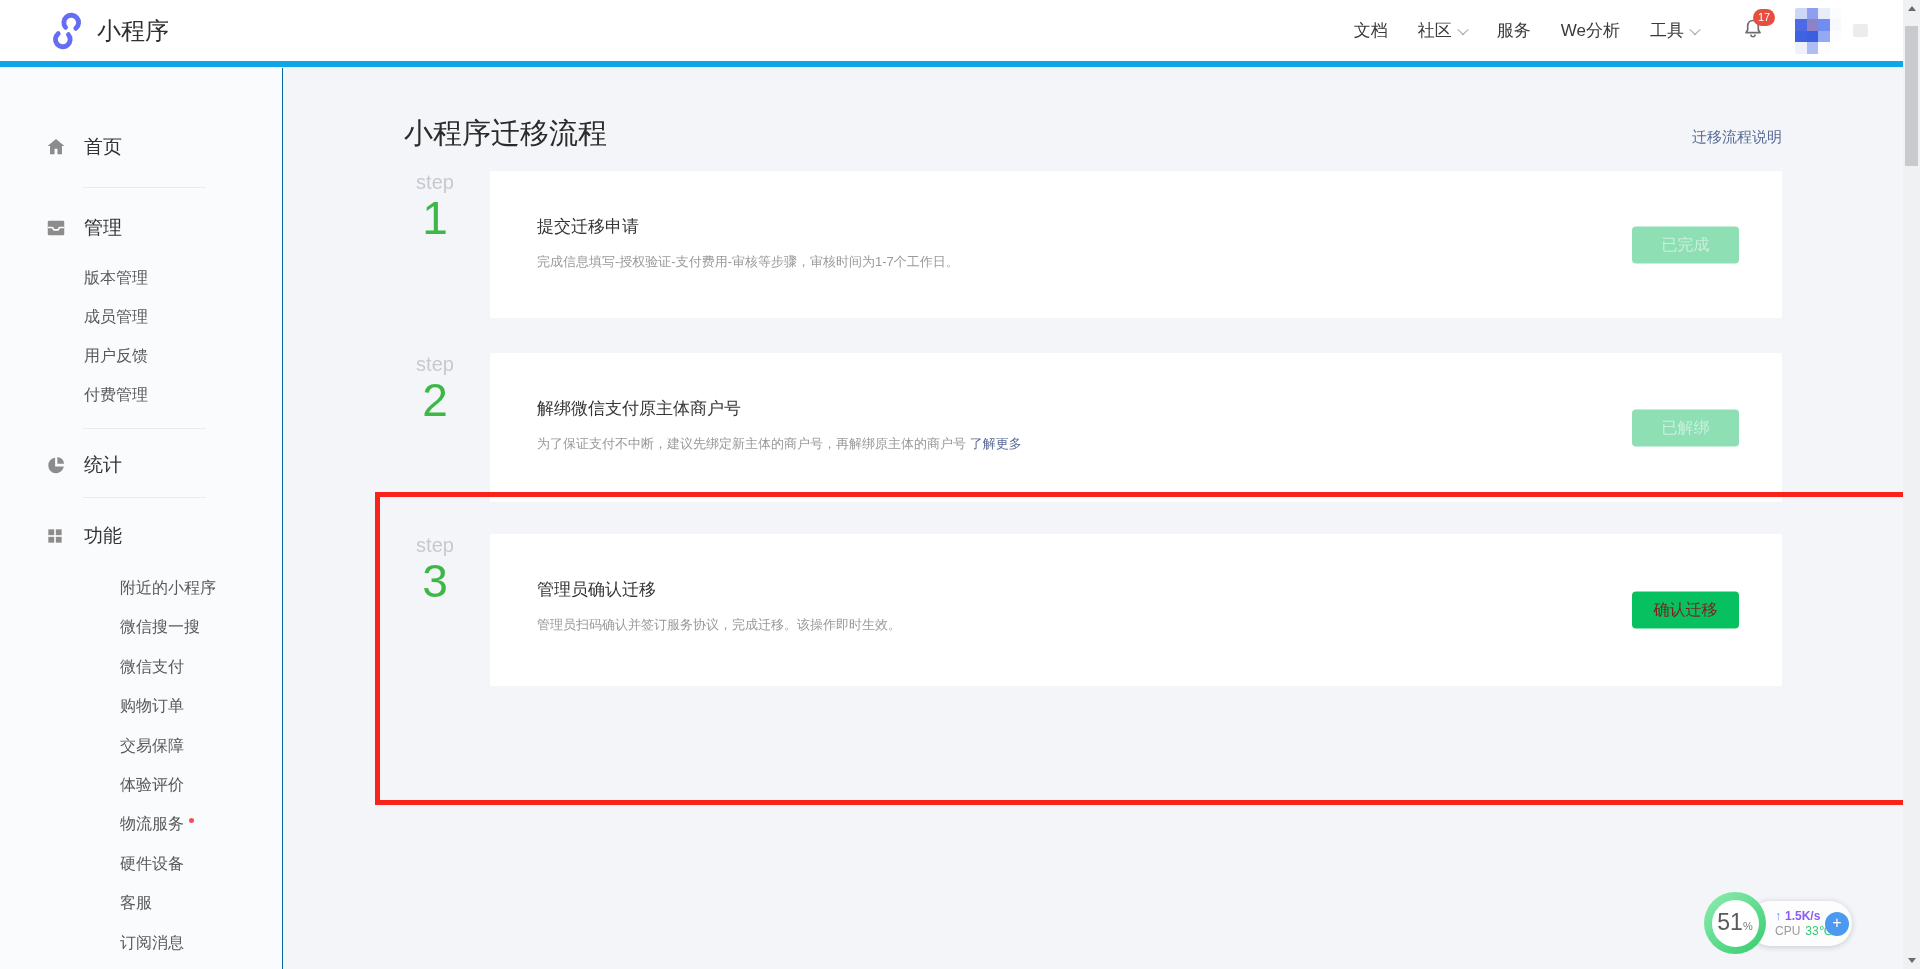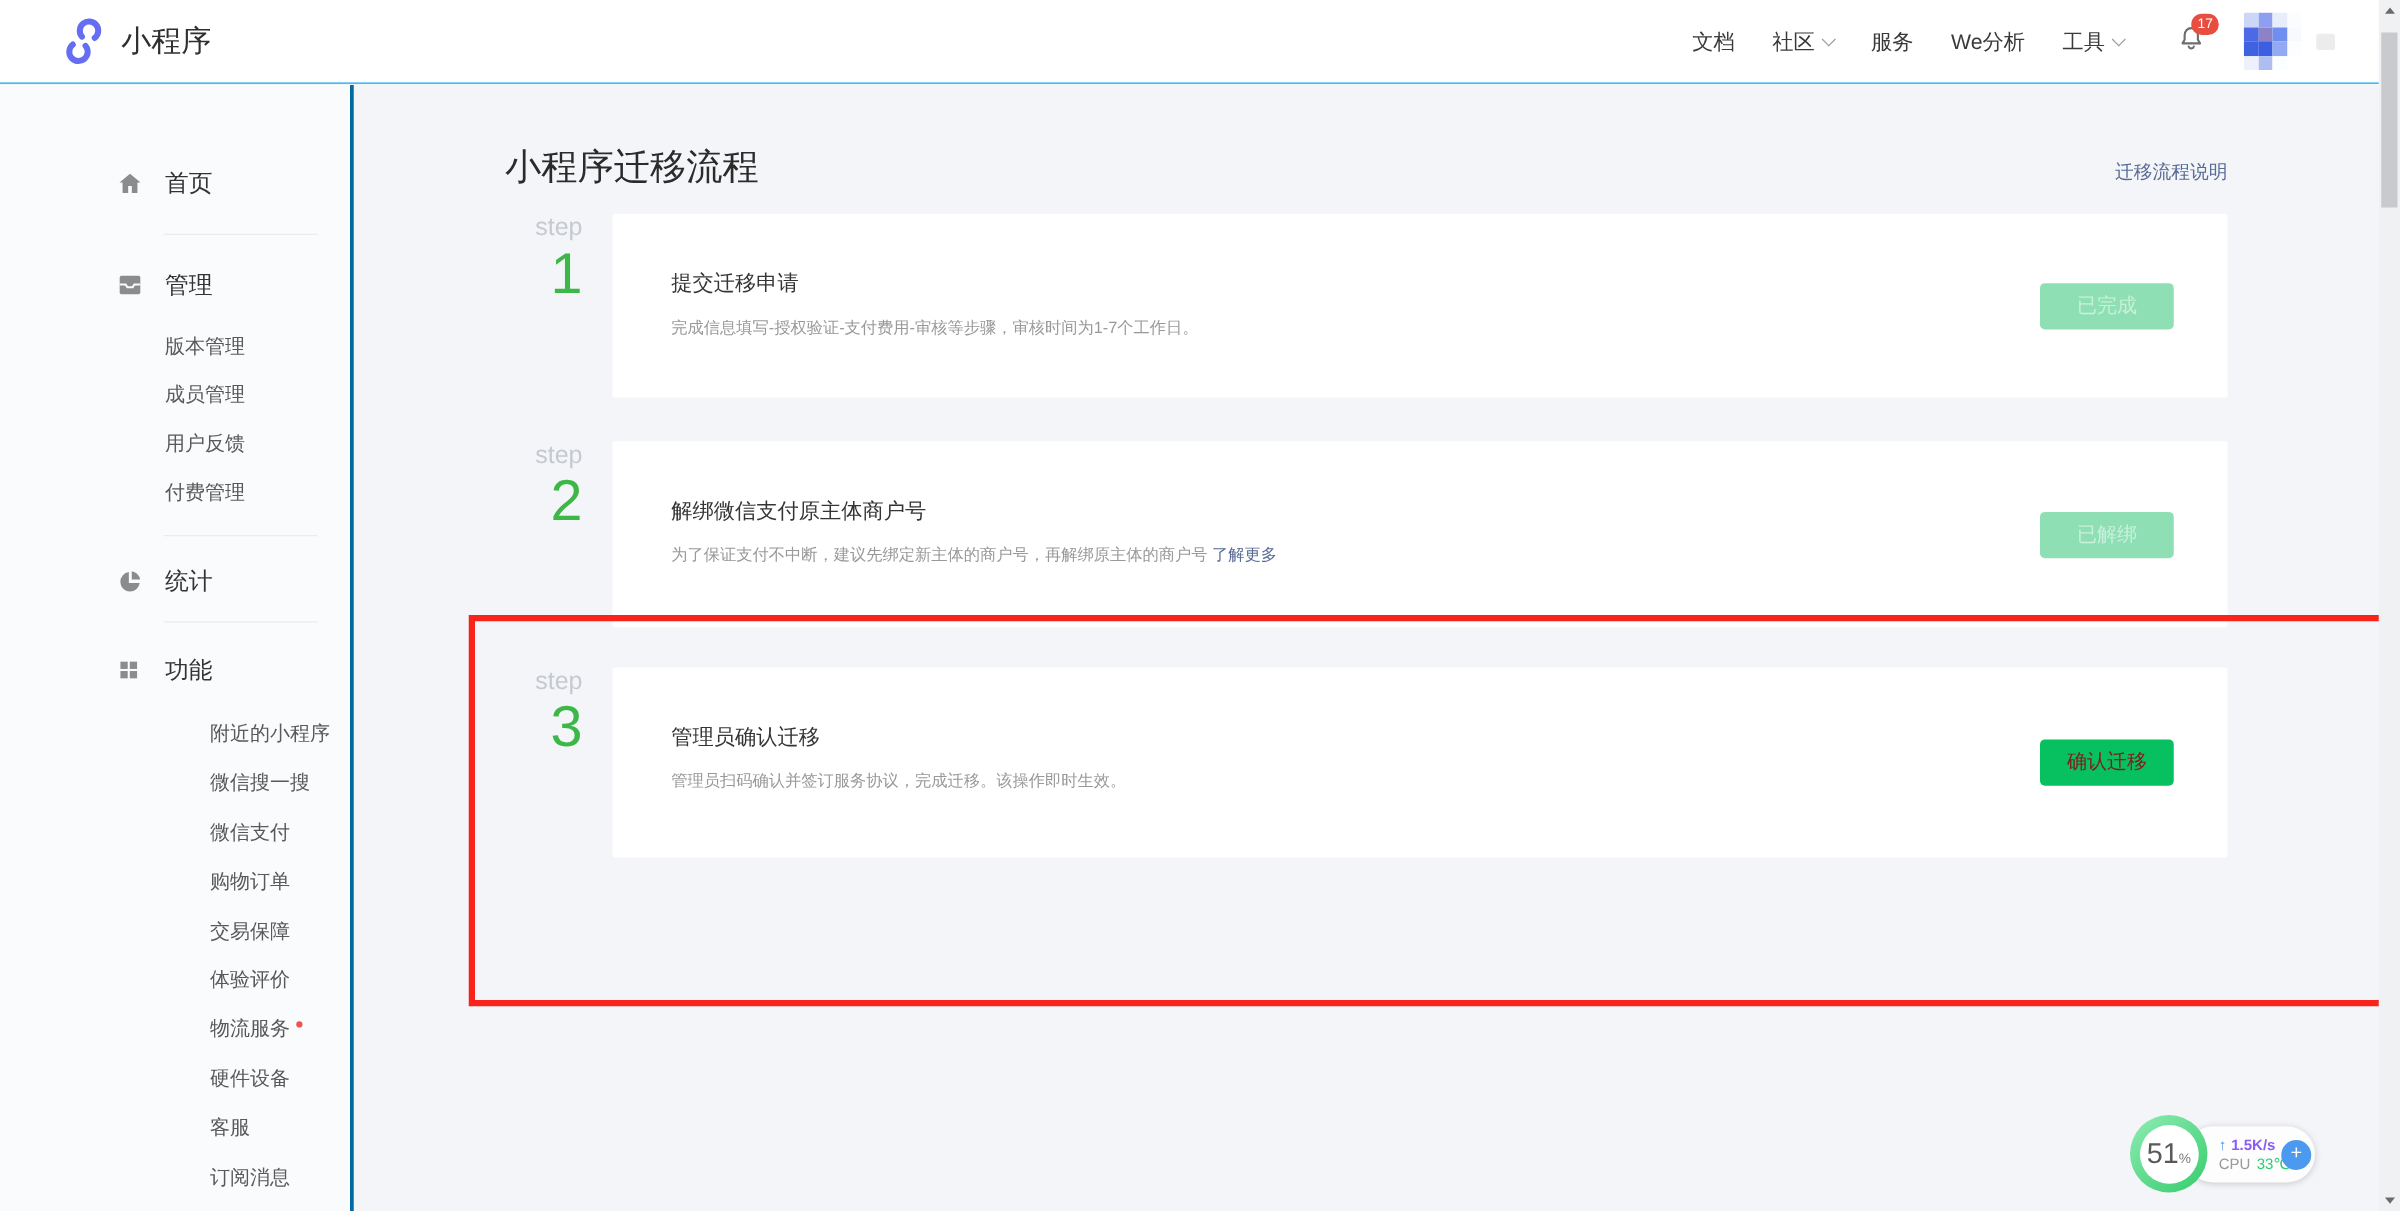--- a/index.html
+++ b/index.html
@@ -2,21 +2,21 @@
 <html><head>
 <meta charset="utf-8">
 <style>
   * { margin:0; padding:0; box-sizing:border-box; }
   html,body { width:1920px; height:969px; overflow:hidden; }
   body { font-family:"Liberation Sans","DejaVu Sans",sans-serif; background:#f4f5f8; }
   .app { position:relative; width:1920px; height:969px; background:#f4f5f8; overflow:hidden; }
 
   
   .header { position:absolute; top:0; left:0; width:1920px; height:67px; background:#fff;
-            border-bottom:1px solid #0ea5e9; display:flex; align-items:center;
+            border-bottom:6px solid #0ea5e9; display:flex; align-items:center;
             justify-content:space-between; padding:0 52px 0 49px; z-index:20; }
   .logo { display:flex; align-items:center; gap:12px; cursor:pointer; }
   .logo-text { font-size:24px; color:#2f2f2f; }
   .nav { display:flex; align-items:center; }
   .nav a { font-size:17px; color:#3a3a3a; text-decoration:none; margin-left:30px;
            display:flex; align-items:center; cursor:pointer; }
   .chev { width:8px; height:8px; border-right:1.5px solid #9aa0a6; border-bottom:1.5px solid #9aa0a6;
           transform:rotate(45deg) translate(-1px,-1px); margin-left:7px; display:inline-block; }
   .bell-wrap { position:relative; margin-left:42px; cursor:pointer; }
   .badge { position:absolute; top:-8px; left:12px; min-width:22px; height:17px; background:#e84e40;
@@ -29,39 +29,39 @@
   
   .scrollbar { position:absolute; top:0; right:0; width:17px; height:969px; background:#f0f1f3; z-index:100; }
   .sb-arrow { position:absolute; left:0; width:17px; height:17px; display:flex; align-items:center; justify-content:center; cursor:pointer; }
   .sb-arrow.up { top:0; } .sb-arrow.down { bottom:0; }
   .tri-up { width:0; height:0; border-left:4px solid transparent; border-right:4px solid transparent; border-bottom:5px solid #6b6b6b; }
   .tri-down { width:0; height:0; border-left:4px solid transparent; border-right:4px solid transparent; border-top:5px solid #6b6b6b; }
   .sb-thumb { position:absolute; top:26px; left:2px; width:13px; height:140px; background:#c9cacd; cursor:pointer; }
 
   
   .sidebar { position:absolute; top:68px; left:0; width:283px; height:901px; background:#fafbfd;
-             border-right:3px solid #0369a1; padding-top:55px;padding-left:48px; }
+             border-right:1px solid #0369a1; padding-top:55px; }
   .side-section { display:flex; align-items:center; height:48px; padding-left:45px; gap:17px;
                   font-size:19px; color:#333; cursor:pointer; }
   .side-section .sicon { width:22px; height:22px; flex:0 0 22px; display:flex; align-items:center; }
   .side-divider { height:1px; background:#ebebee; width:123px; margin-left:83px; }
   .mt16{margin-top:16px;} .mt14{margin-top:14px;} .mt12{margin-top:12px;} .mt8{margin-top:8px;}
   .side-list { list-style:none; margin-top:6px; }
   .side-list li { height:39px; line-height:39px; padding-left:84px; font-size:16px; color:#595959; cursor:pointer; }
   .side-list.func { margin-top:8px; }
   .side-list.func li { height:39.4px; line-height:39.4px;margin-left:36px; }
   .reddot { display:inline-block; width:5px; height:5px; border-radius:50%; background:#f0534d;
             vertical-align:super; margin-left:5px; }
 
   
   .main { position:absolute; left:283px; top:67px; right:17px; bottom:0; }
   .page-title { position:absolute; left:121px; top:47px; font-size:29px; color:#2b2b2b; font-weight:400; }
   .help-link { position:absolute; right:121px; top:61px; font-size:15px; color:#576b95; text-decoration:none; cursor:pointer; }
 
-  .step-side { position:absolute; left:121px; width:62px; text-align:right; }
+  .step-side { position:absolute; left:121px; width:62px; text-align:center; }
   .step-word { font-size:20px; color:#c6c9cf; line-height:22px; }
   .step-num { font-size:46px; color:#3db748; line-height:50px; }
   .step-card { position:absolute; left:207px; width:1292px; background:#fff; border-radius:2px; }
   .card-title { position:absolute; left:47px; top:44px; font-size:17px; color:#353535; }
   .card-desc { position:absolute; left:47px; top:82px; font-size:13px; color:#999; white-space:nowrap; }
   .card-desc a { color:#576b95; text-decoration:none; cursor:pointer; }
   .btn { position:absolute; right:43px; top:50%; transform:translateY(-50%); width:107px; height:37px;
          border:none; border-radius:4px; font-size:16px; font-family:inherit; }
   .btn-done { background:#8edfb3; color:#c8f0db; cursor:default; }
   .btn-primary { background:#07c160; color:#7f1d1d; cursor:pointer; }

